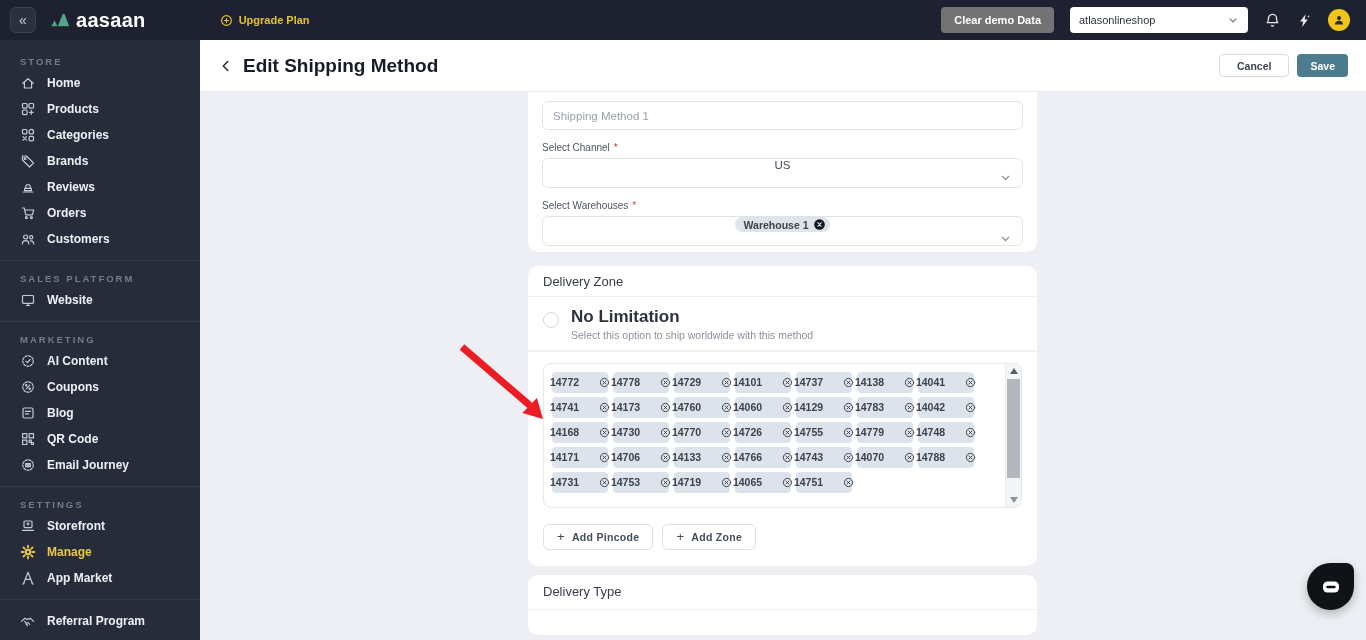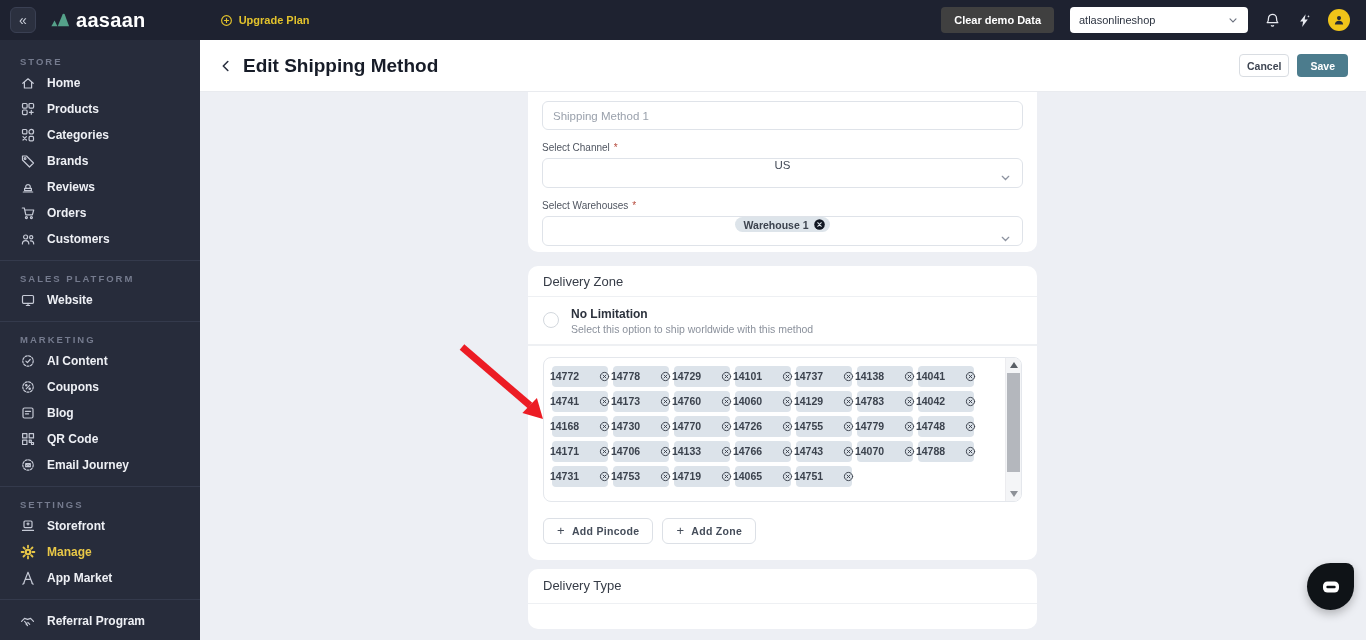--- a/index.html
+++ b/index.html
@@ -10,21 +10,21 @@
   .topbar { position:absolute; left:0; top:0; width:1366px; height:40px;
     background:#1e2230; display:flex; align-items:center; z-index:30; }
   .collapse-btn { width:26px; height:26px; margin-left:10px; border-radius:6px;
     background:#2b303f; border:1px solid #3a4053; color:#c9cdd8; font-size:14px;
     display:flex; align-items:center; justify-content:center; cursor:pointer; }
   .brand { display:flex; align-items:center; gap:6px; margin-left:14px; }
   .brand-text { color:#ffffff; font-size:20px; font-weight:bold; letter-spacing:.3px; }
   .upgrade { display:flex; align-items:center; gap:6px; margin-left:74px;
     color:#e3c32c; font-size:11px; font-weight:bold; cursor:pointer; }
   .topbar-right { margin-left:auto; display:flex; align-items:center; gap:16px; margin-right:16px; }
-  .btn-clear-demo { background:#404040; color:#fff; font-size:11px; font-weight:bold;
+  .btn-clear-demo { background:#737373; color:#fff; font-size:11px; font-weight:bold;
     border:none; border-radius:4px; height:26px; padding:0 13px; cursor:pointer; }
   .store-select { width:178px; height:26px; background:#fff; border-radius:4px;
     display:flex; align-items:center; padding:0 9px; font-size:11px; color:#2c3340; cursor:pointer; }
   .store-select .chev { margin-left:auto; color:#6d7380; }
   .icon-btn { color:#e8eaf0; display:flex; align-items:center; cursor:pointer; }
   .avatar { width:22px; height:22px; border-radius:50%; background:#f0c419;
     display:flex; align-items:center; justify-content:center; cursor:pointer; }
 
   
   .sidebar { position:absolute; left:0; top:40px; width:200px; height:600px;
@@ -39,21 +39,21 @@
   .sb-divider { height:1px; background:#343a4c; margin:8px 0; }
   svg { display:block; }
 
   
   .main { position:absolute; left:200px; top:40px; width:1166px; height:600px; }
   .page-header { height:52px; background:#fff; display:flex; align-items:center;
     padding:0 18px; border-bottom:1px solid #e9ebef; }
   .back-icon { color:#2a3140; cursor:pointer; display:flex; }
   .page-title { font-size:19px; font-weight:bold; color:#171c28; margin-left:9px; }
   .header-actions { margin-left:auto; display:flex; gap:8px; }
-  .btn-cancel { height:23px; padding:0 7px; background:#fff; border:1px solid #d9dde2;
+  .btn-cancel { height:23px; padding:0 17px; background:#fff; border:1px solid #d9dde2;
     border-radius:4px; font-size:10.5px; font-weight:bold; color:#3e4552; cursor:pointer; }
   .btn-save { height:23px; padding:0 13px; background:#4c7c8d; border:none;
     border-radius:4px; font-size:10.5px; font-weight:bold; color:#fff; cursor:pointer; }
 
   .content { position:absolute; top:52px; left:0; right:0; bottom:0; padding-left:328px; }
   .col { width:509px; }
   .card { background:#fff; border-radius:10px; }
 
   
   .card-fields { height:160px; border-radius:0 0 10px 10px; padding:9px 14px 0; overflow:hidden; }
@@ -70,21 +70,21 @@
   
   .card-zone { margin-top:14px; padding-bottom:16px; }
   .card-title { height:30px; padding:0 15px; display:flex; align-items:center;
     font-size:13px; color:#363c47; }
   .thin-divider { height:1px; background:#eef0f3; }
   .dz-option { display:flex; align-items:flex-start; gap:12px; padding:7px 15px; }
   .radio { width:16px; height:16px; border-radius:50%; margin-top:8px; flex:none;
     border:1px solid #d3d8de; background:#fff; cursor:pointer; }
   .radio.checked { background:#4d7186; border:1px solid #48687c;
     box-shadow:inset 0 0 0 2.5px #fff; }
-  .dz-opt-label { font-size:12px; font-weight:bold; color:#2c323d; padding-top:3px; }
+  .dz-opt-label { font-size:17px; font-weight:bold; color:#2c323d; padding-top:3px; }
   .dz-opt-desc { font-size:10.5px; color:#8b919c; line-height:1.32; margin-top:2px; max-width:440px; }
 
   .pincode-box { position:relative; margin:11px 15px 0; height:145px;
     border:1px solid #e4e7ec; border-radius:8px; overflow:hidden;
     padding:8px 26px 8px 8px; display:flex; flex-wrap:wrap; gap:4px 5px; align-content:flex-start; }
   .chip { width:56px; height:21px; background:#dce3ea; border-radius:4px;
     display:flex; align-items:center; justify-content:center; gap:20px;
     font-size:10.5px; font-weight:bold; color:#3c434e; }
   .chip .rm { display:flex; color:#3c434e; cursor:pointer; }
   .vscroll { position:absolute; top:0; right:0; bottom:0; width:16px;

